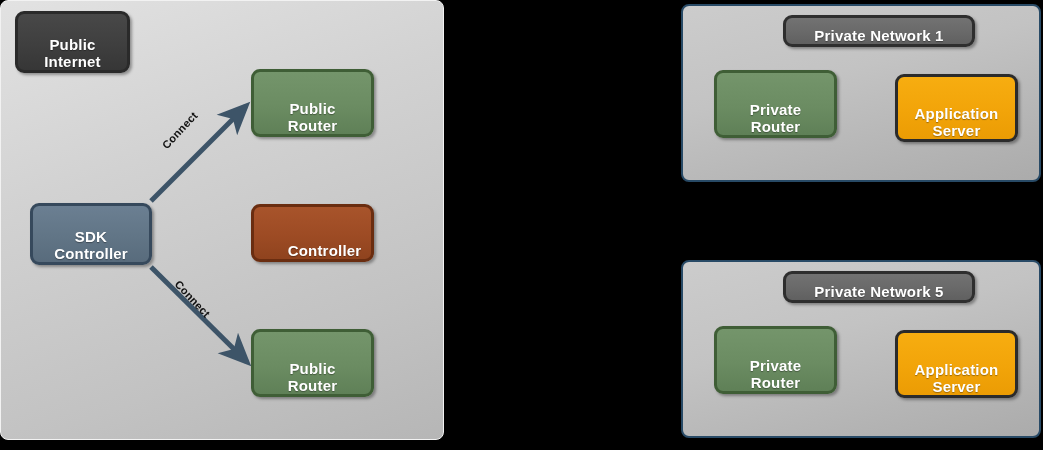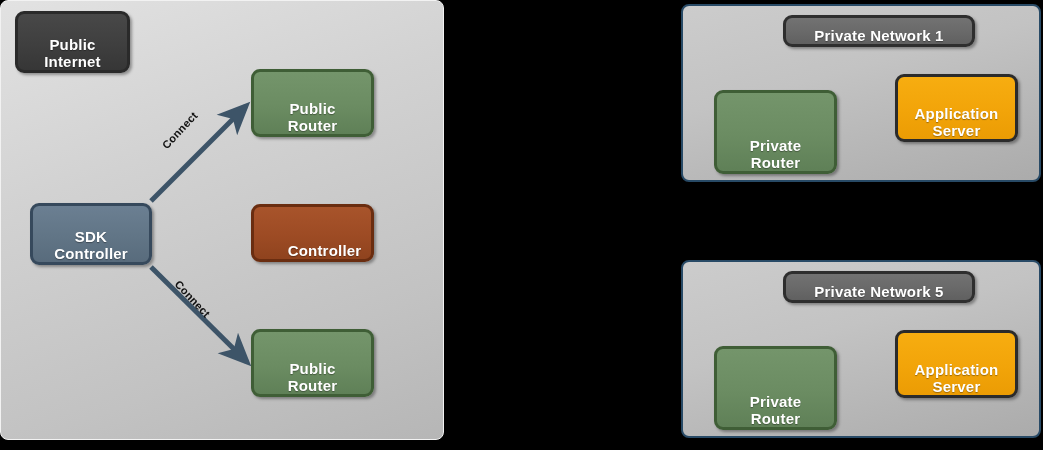--- a/index.html
+++ b/index.html
@@ -87,21 +87,21 @@
   }
 
   
   .box-public-internet { left: 14px;  top: 10px;  width: 115px; height: 62px; }
   .box-router-top      { left: 250px; top: 68px;  width: 123px; height: 68px; }
   .box-controller      { left: 250px; top: 203px; width: 123px; height: 58px; padding-left: 24px; }
   .box-router-bottom   { left: 250px; top: 328px; width: 123px; height: 68px; }
   .box-sdk-app         { left: 29px;  top: 202px; width: 122px; height: 62px; }
 
   .box-net-title { left: 84px; top: 9px;  width: 192px; height: 32px; font-size: 15px; margin-left: 16px; }
-  .box-priv-router { left: 31px; top: 84px;  width: 123px; height: 84px; }
+  .box-priv-router { left: 31px; top: 64px;  width: 123px; height: 68px; }
   .box-app-server  { left: 212px; top: 68px; width: 123px; height: 68px; }
 
   
   .connectors {
     position: absolute;
     left: 0; top: 0;
     width: 444px; height: 440px;
     pointer-events: none;
   }
   .edge-label {

